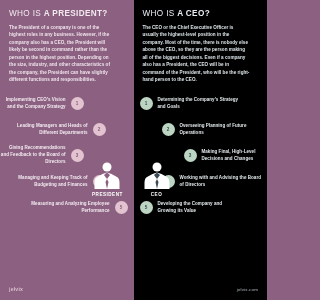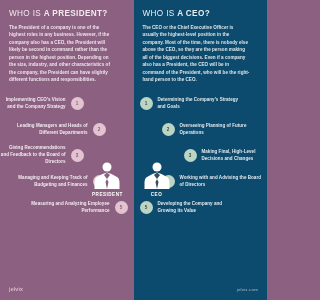--- a/index.html
+++ b/index.html
@@ -9,21 +9,21 @@
     background:#8b6080;
     overflow:hidden;
   }
   .infographic {
     width:267px; height:300px;
     display:flex;
     position:relative;
   }
   .panel { width:133.5px; height:300px; position:relative; overflow:hidden; }
   .panel-left  { background:#8b6080; }
-  .panel-right { background:#0c4a6e; }
+  .panel-right { background:#000000; }
 
   .head-block { padding:9px 17px 0 9px; }
   .panel-title {
     font-size:8.2px; letter-spacing:0.35px;
     color:#f2e9ef; font-weight:400;
     margin-bottom:6px; white-space:nowrap;
   }
   .panel-right .panel-title { color:#e9eef0; }
   .panel-title b { font-weight:700; }
 

